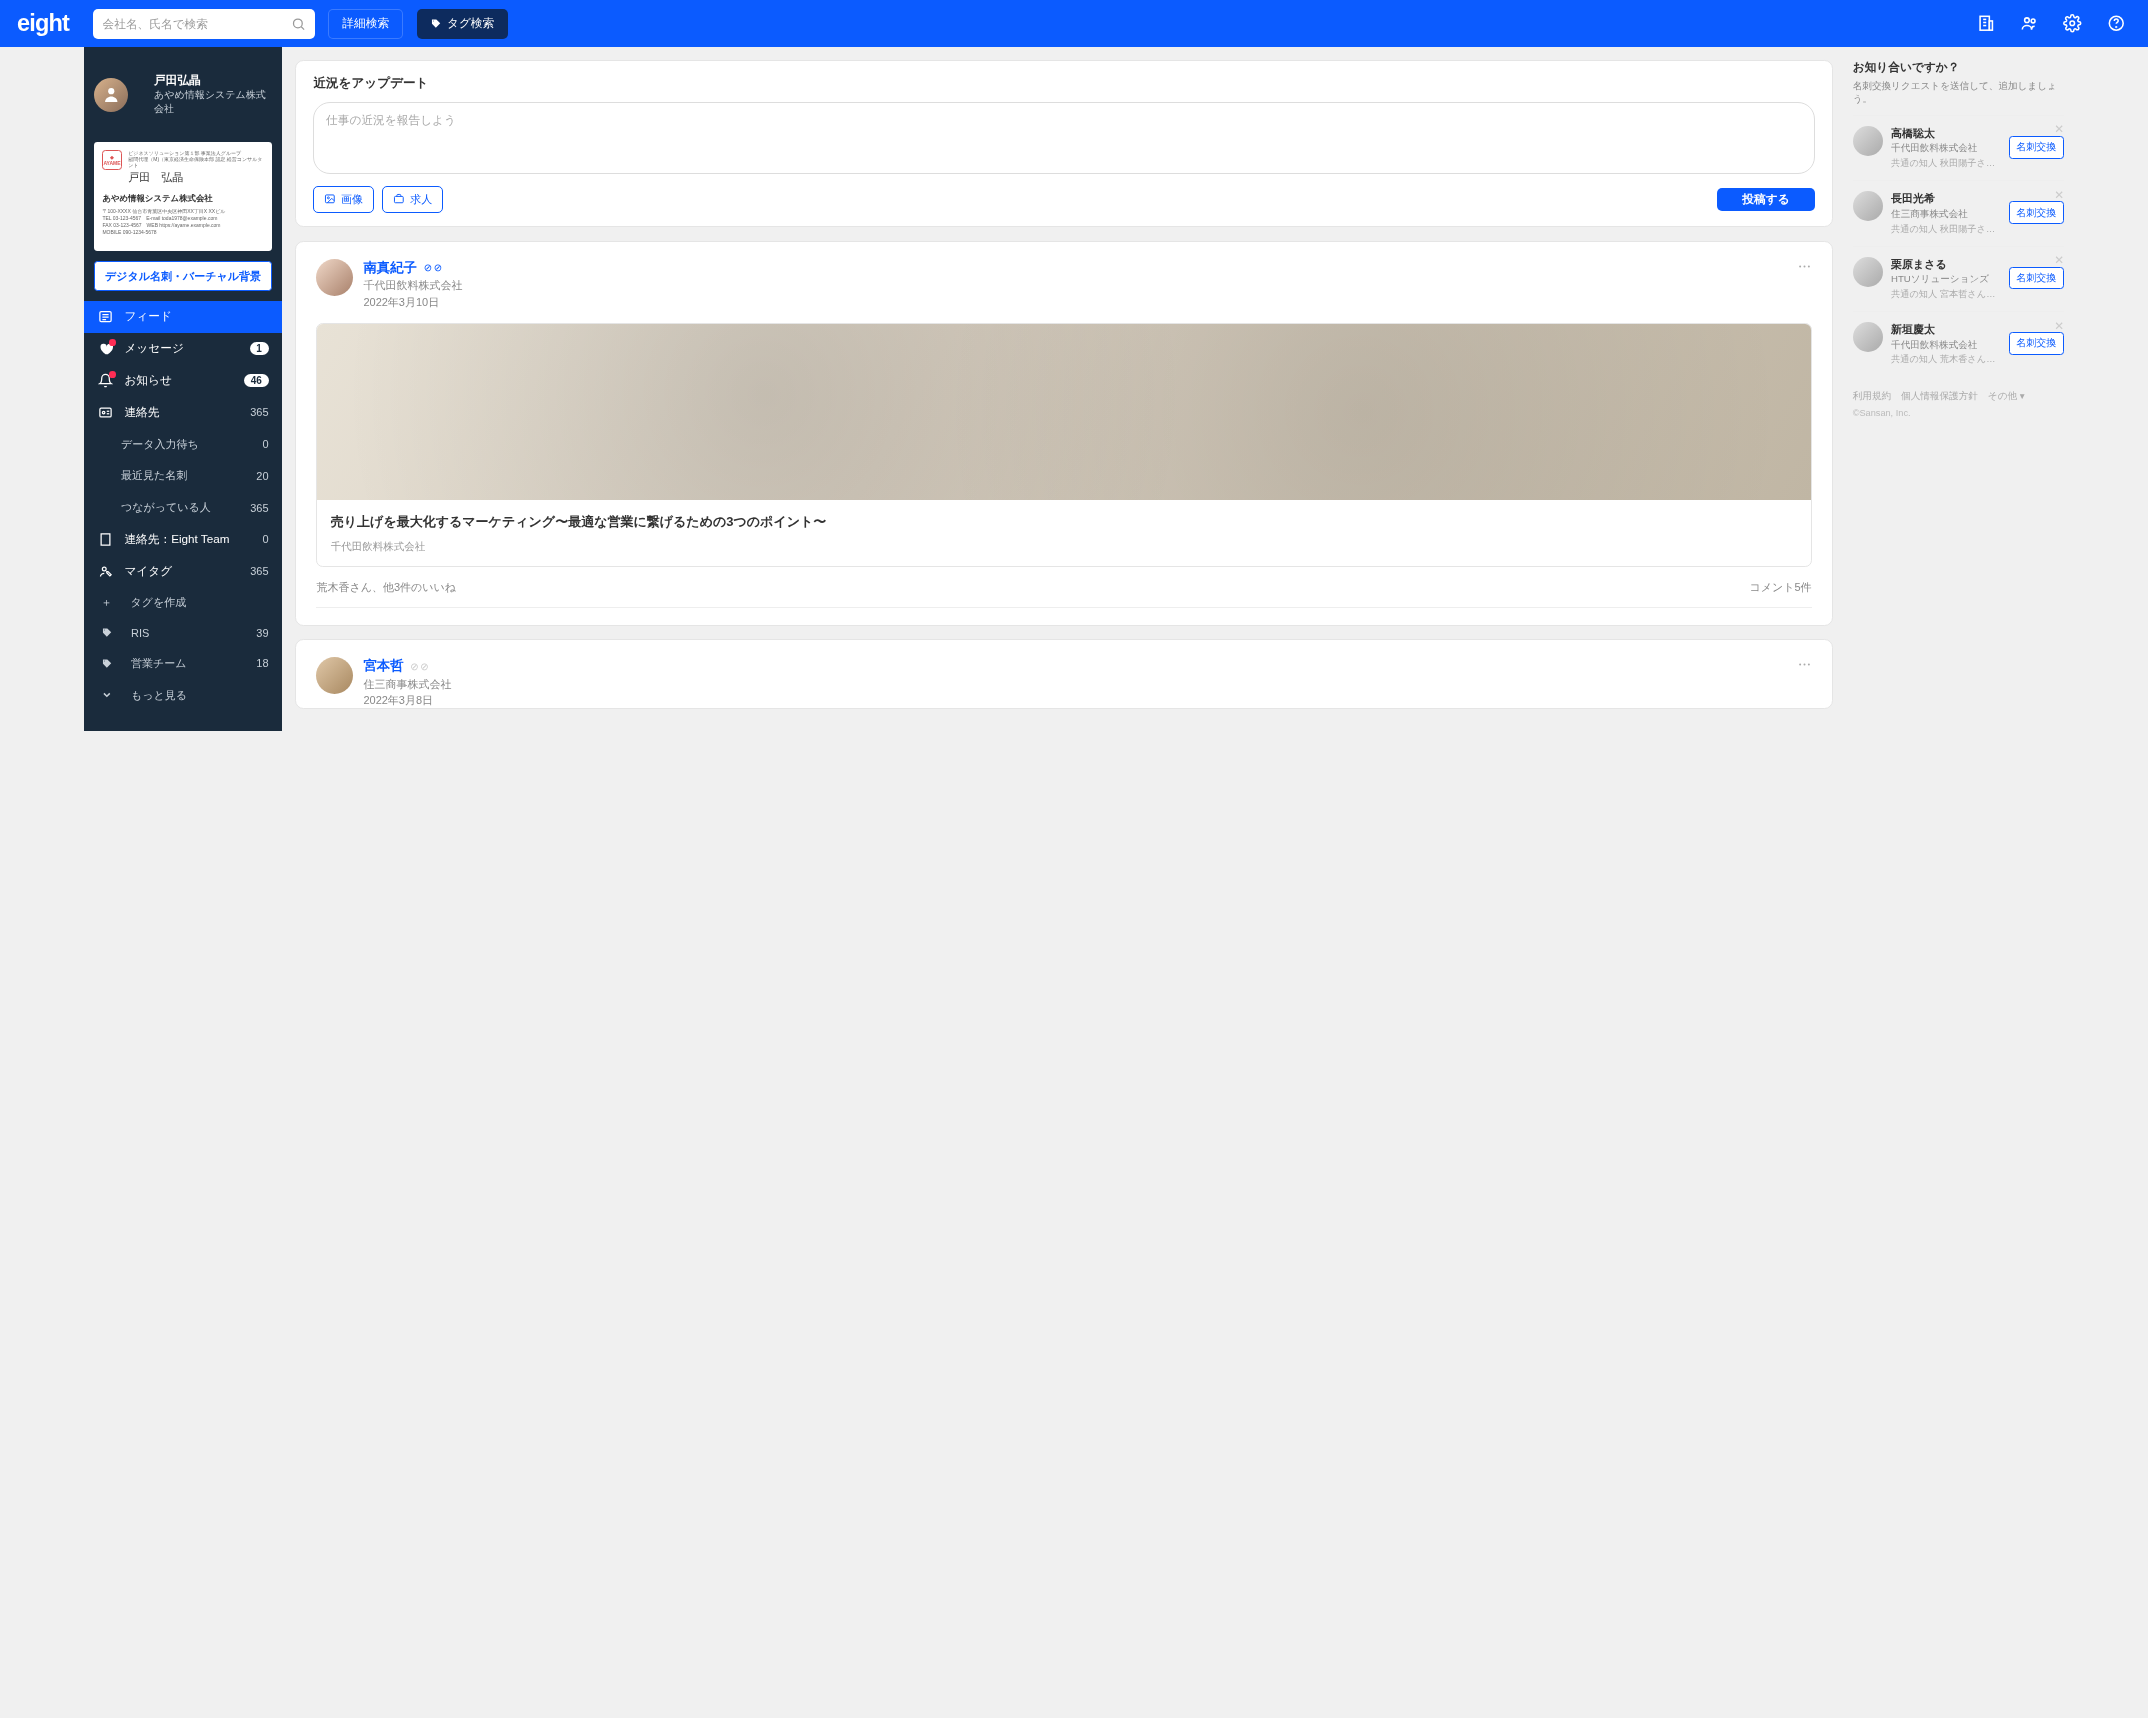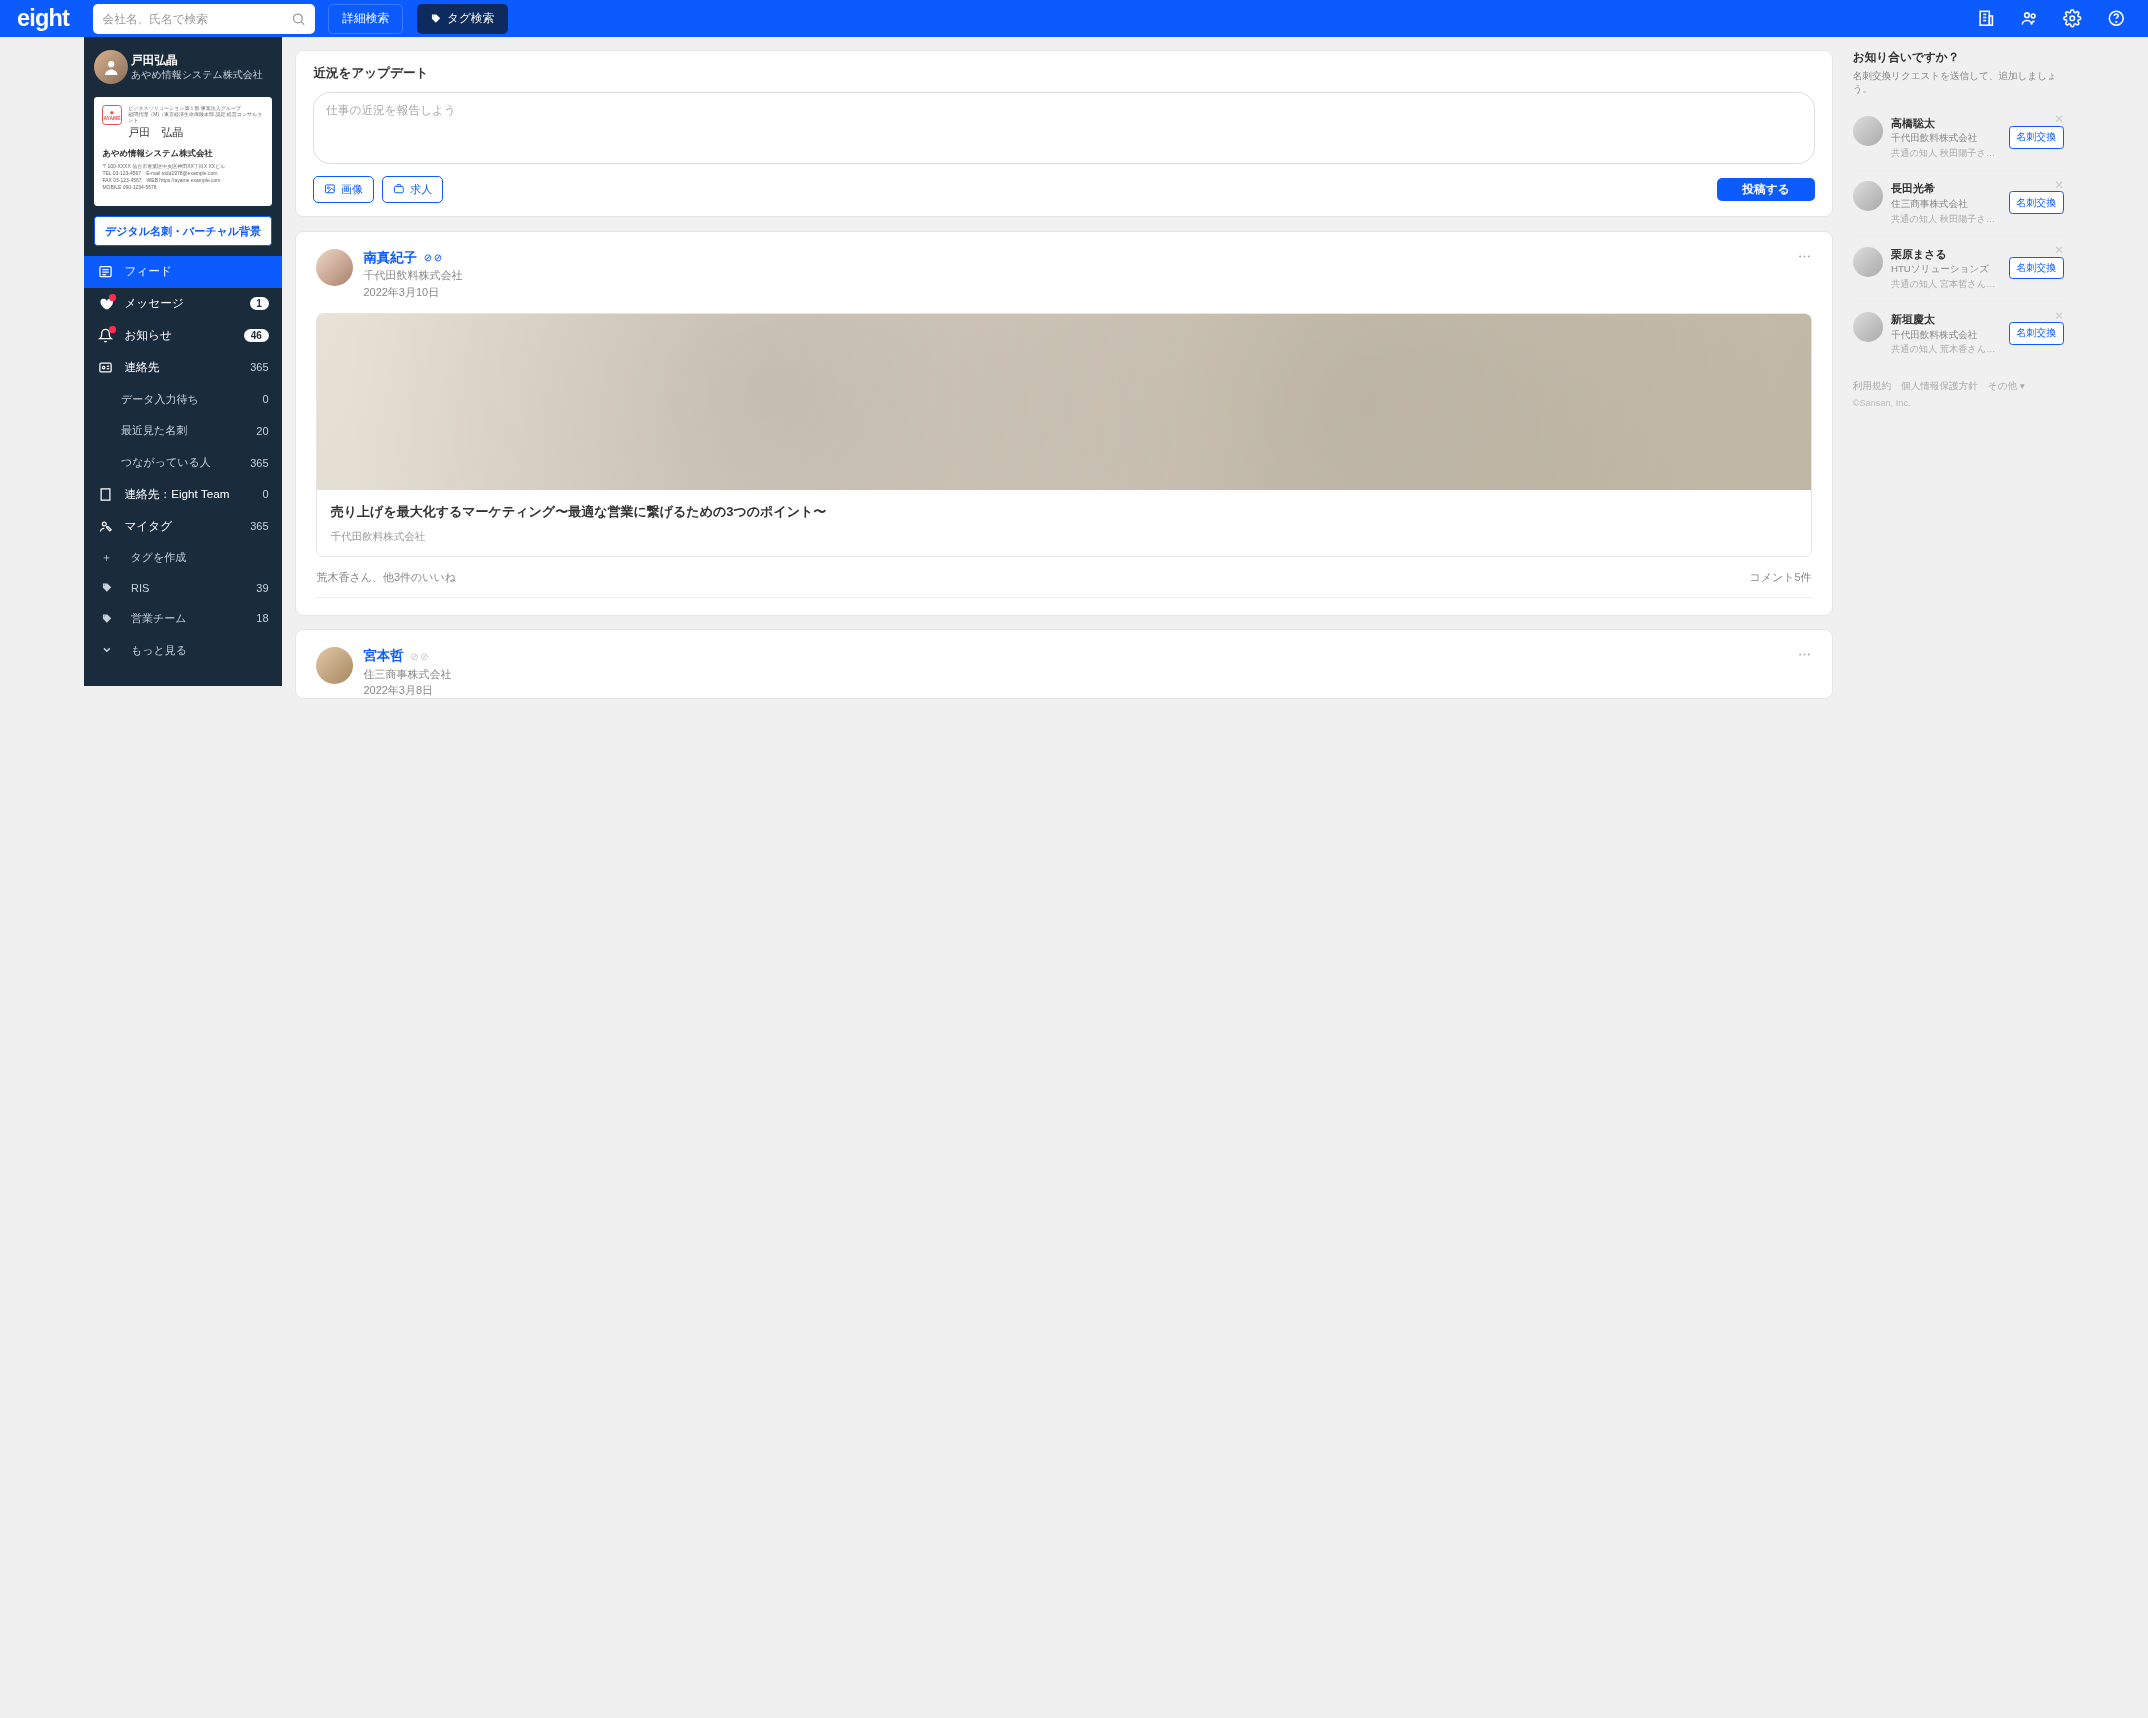--- a/index.html
+++ b/index.html
@@ -1,33 +1,33 @@
 <!DOCTYPE html>
 <html style="font-size:13.4px"><head>
 <meta charset="utf-8">
 <style>
 * { margin: 0; padding: 0; box-sizing: border-box; }
 body { font-family: -apple-system, "Hiragino Sans", "Hiragino Kaku Gothic ProN", Meiryo, sans-serif; background: #f0f0f0; color: #333; font-size: 11.7px; }
 
-.header { background: #0b5bff; height: 37px; display: flex; align-items: center; padding: 12px 17px; gap: 13.4px; justify-content: flex-end; }
+.header { background: #0b5bff; height: 47px; display: flex; align-items: center; padding: 12px 17px; gap: 13.4px; justify-content: flex-end; }
 .logo { color: #fff; font-size: 23.5px; font-weight: 700; letter-spacing: -0.8px; margin-right: 10px; }
 .search-wrap { position: relative; width: 222px; }
 .search-input { width: 100%; height: 30px; border: none; border-radius: 5px; padding: 0 30px 0 10px; font-size: 11.7px; background: #fff; }
 .search-input::placeholder { color: #999; }
 .search-icon { position: absolute; right: 8.4px; top: 50%; transform: translateY(-50%); color: #999; }
 .btn-hdr { height: 30px; padding: 0 13.4px; background: #0b5bff; border: 0.8px solid rgba(255,255,255,0.35); color: #fff; border-radius: 5px; font-size: 11.7px; cursor: pointer; display: inline-flex; align-items: center; gap: 5px; }
 .btn-hdr.solid { background: #0b5bff; border: 0.8px solid #fff3; }
 .btn-hdr.navy { background: #0d2b5e; border: none; }
 .hdr-spacer { flex: 1; }
 .hdr-icon { color: #fff; cursor: pointer; width: 30px; height: 30px; display: inline-flex; align-items: center; justify-content: center; }
 
 .app { display: flex; padding: 0 84px; gap: 0; align-items: flex-start; }
 
 .sidebar { width: 198px; background: #1a2b3c; color: #fff; padding-bottom: 20px; flex-shrink: 0; }
-.profile { display: flex; align-items: center; padding: 13px 10px; gap: 3px; }
+.profile { display: flex; align-items: center; padding: 26px 10px; gap: 26px; }
 .avatar { width: 34px; height: 34px; border-radius: 50%; background: linear-gradient(135deg,#d8b28c,#8a6d5a); flex-shrink: 0; display: inline-flex; align-items: center; justify-content: center; color: #fff; }
 .profile-name { font-size: 11.7px; font-weight: 600; }
 .profile-co { font-size: 10px; color: #c8d0d8; }
 .card-img { margin: 0 10px 10px; background: #fff; border-radius: 3.4px; height: 109px; padding: 8.4px; color: #333; font-size: 6.7px; display: flex; flex-direction: column; }
 .card-row1 { display:flex; gap:6.7px; align-items:flex-start; }
 .card-logo { width:20px; height:20px; border:0.8px solid #d55; border-radius:3.4px; display:flex; align-items:center; justify-content:center; font-size:5px; color:#d55; font-weight:bold; flex-direction:column; }
 .card-name { font-size: 11px; font-weight: 400; margin-top:1.7px; }
 .card-co { font-size: 8.4px; font-weight: 600; margin-top:8.4px; }
 .card-details { font-size:5px; color:#666; margin-top:3.4px; line-height:1.4; }
 .digital-btn { margin: 0 10px 10px; background: #1a2b3c; border: 0.8px solid #0b5bff; color: #0b5bff; background:#fff; width: calc(100% - 20px); height: 30px; border-radius: 3.4px; font-size: 11px; font-weight: 600; cursor: pointer; }

